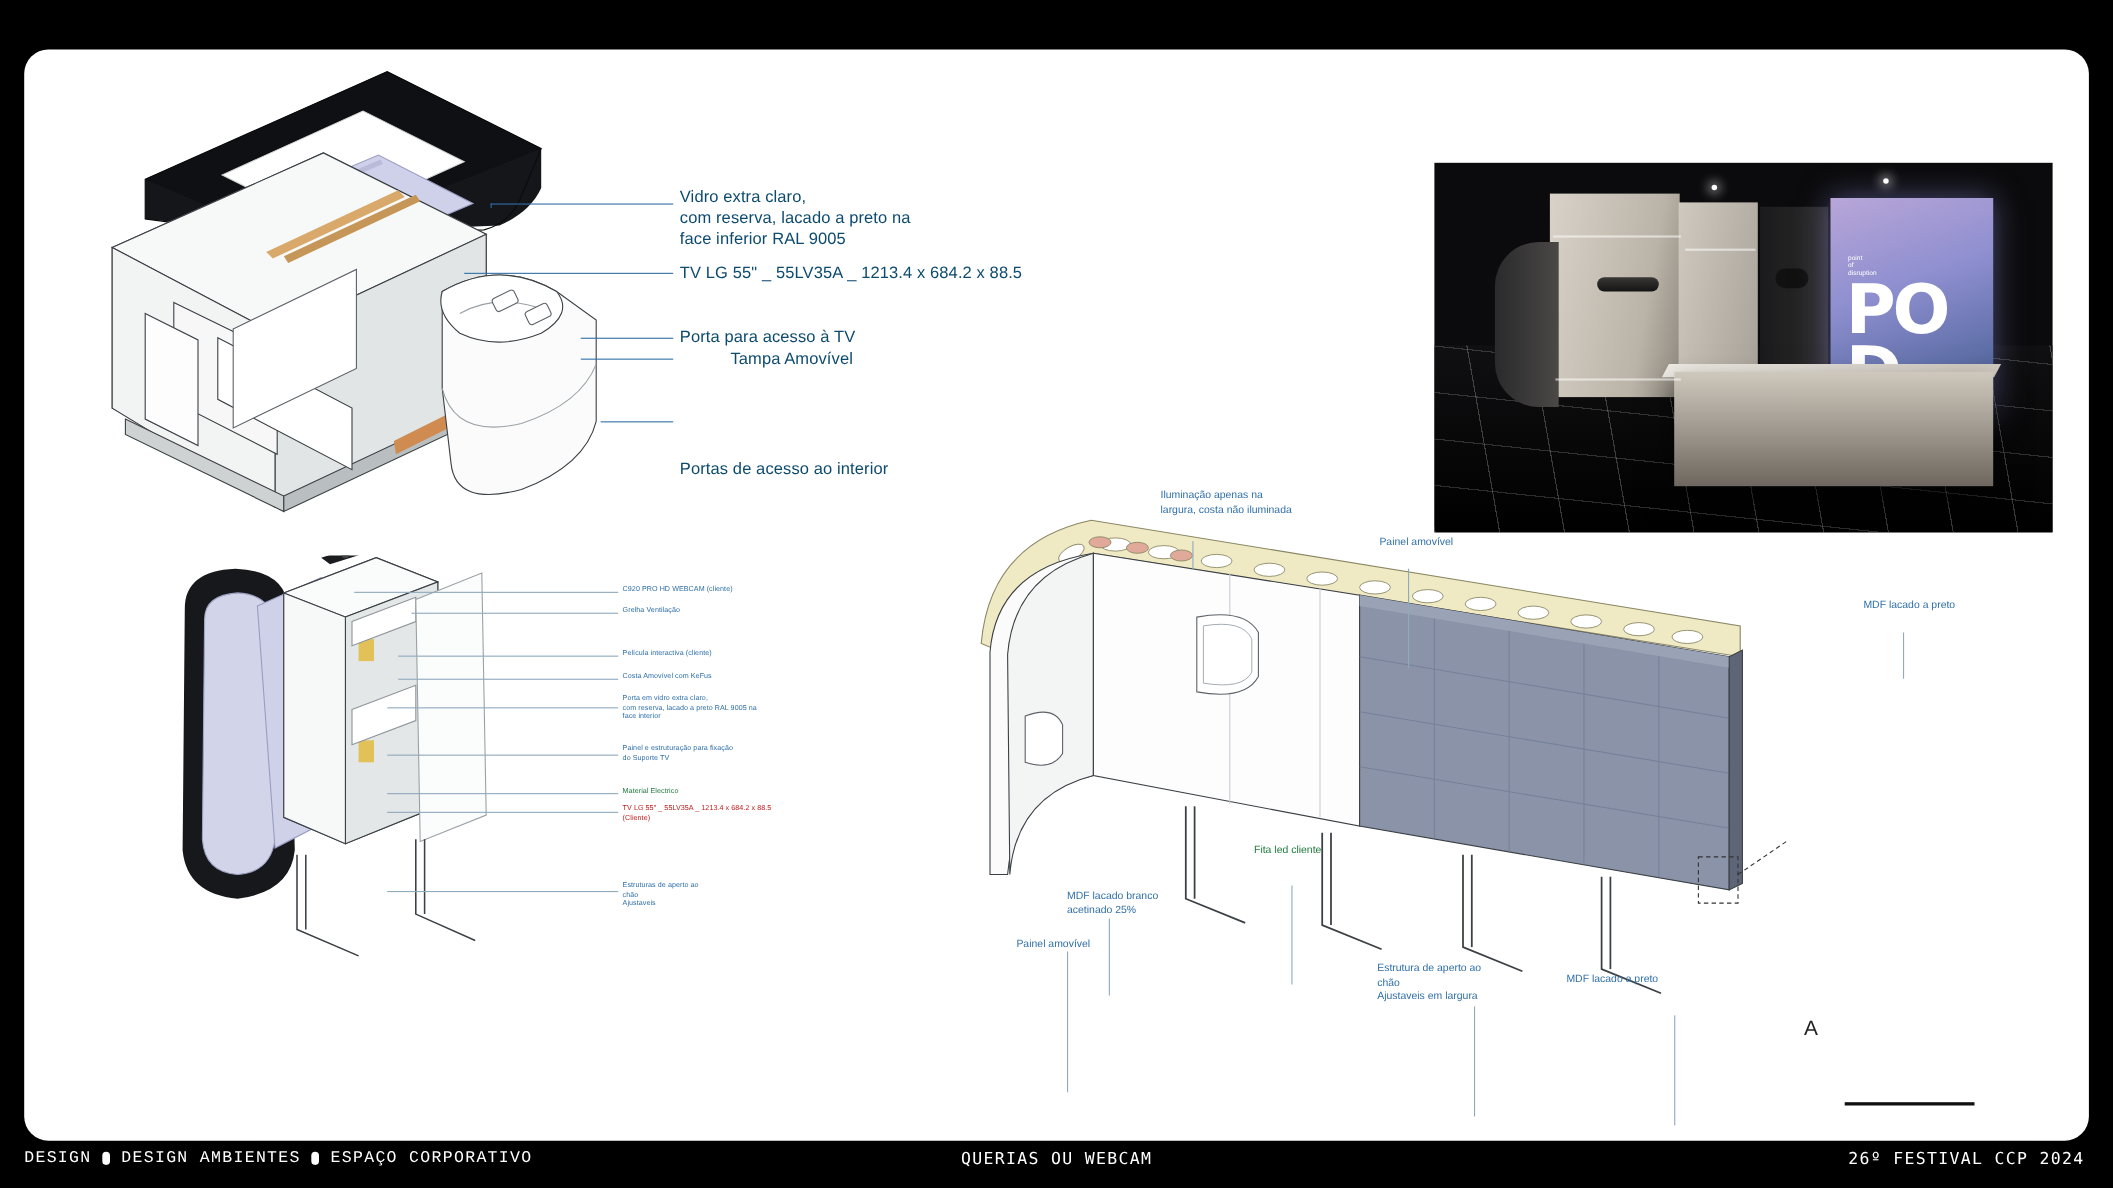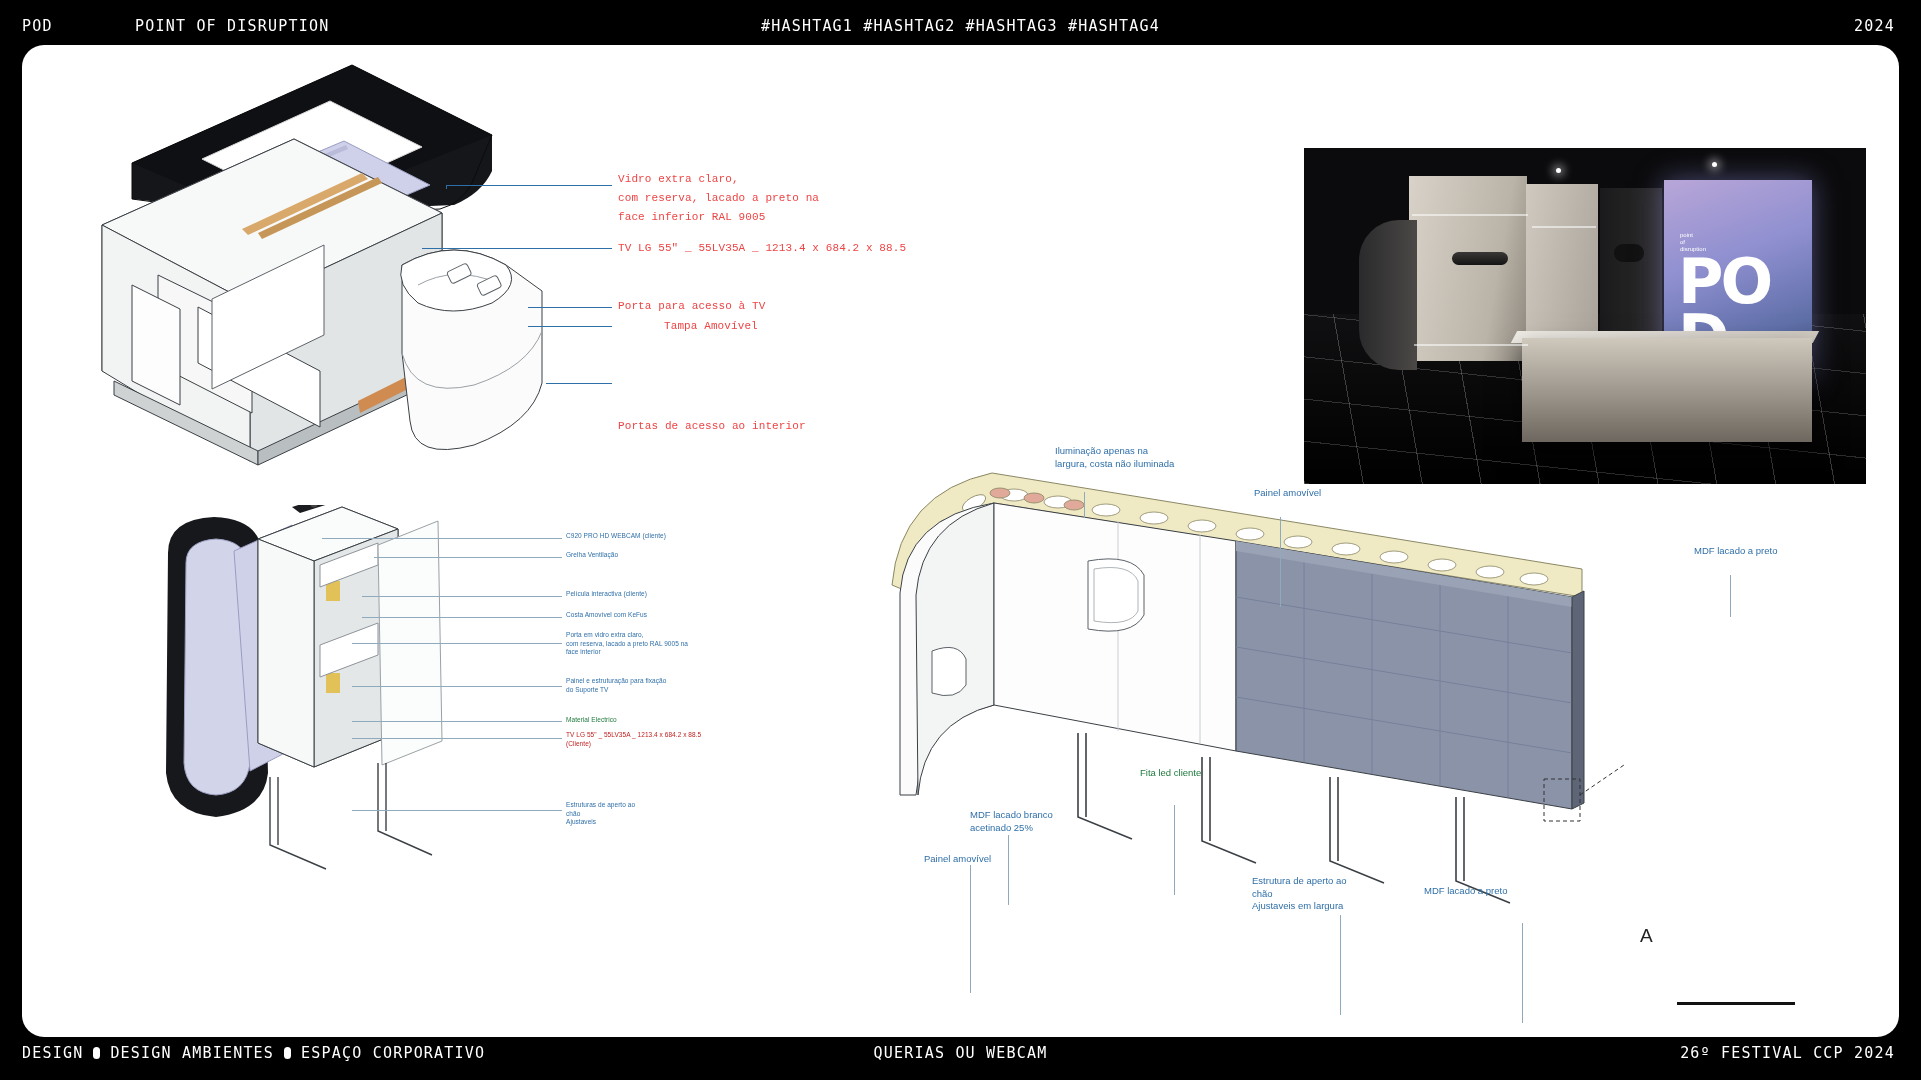--- a/index.html
+++ b/index.html
@@ -57,20 +57,21 @@
     font-family: "DejaVu Sans Mono", monospace;
     font-size: 15px;
     letter-spacing: 1.2px;
   }
   .bottombar .bb-left {
     position: absolute;
     left: 22px; top: 12px;
     display: flex;
     align-items: center;
     gap: 10px;
+    font-family: Liberation Mono, monospace;
   }
   .bb-dot {
     display: inline-block;
     width: 7px; height: 12px;
     border-radius: 4px;
     background: #ffffff;
   }
   .bottombar .bb-center {
     position: absolute;
     left: 50%;
@@ -88,26 +89,25 @@
     left: 22px;
     top: 45px;
     width: 1877px;
     height: 992px;
     background: #ffffff;
     border-radius: 22px;
   }
   
   .lbl {
     position: absolute;
-    color: #ef4444;
-    font-size: 11px;
+    color: #0c4a6e;
+    font-size: 15px;
     line-height: 19px;
     white-space: pre-line;
     letter-spacing: 0.1px;
-    font-family: Liberation Mono, monospace;
   }
   .lbl-sm {
     position: absolute;
     font-size: 6.5px;
     line-height: 8.5px;
     white-space: pre-line;
     color: #2f6fa8;
     letter-spacing: 0.05px;
   }
   .lbl-sm.green { color: #1f7a3d; }
@@ -265,26 +265,20 @@
     font-family: "Liberation Sans", sans-serif;
   }
   svg { display: block; }
   .nosel { user-select: none; }
 </style>
 </head>
 <body>
 
 <div class="page">
 
-  <div class="topbar nosel">
-    <span class="tb-left">POD</span>
-    <span class="tb-left2">POINT OF DISRUPTION</span>
-    <span class="tb-center">#HASHTAG1 #HASHTAG2 #HASHTAG3 #HASHTAG4</span>
-    <span class="tb-right">2024</span>
-  </div>
 
   <div class="sheet">
 
     <svg width="620" height="420" viewBox="0 0 620 420" style="position:absolute;left:40px;top:8px;">
 
       <g>
         <path d="M70 110 L290 12 L430 82 L430 118 Q420 140 392 152 L200 160 L70 146 Z" fill="#15161a"></path>
         <path d="M70 110 L290 12 L430 82 L210 170 Z" fill="#0f1013"></path>
         <path d="M140 106 L268 48 L360 94 L232 152 Z" fill="#ffffff" stroke="#d7d7d7" stroke-width="1"></path>
         <path d="M70 110 L290 12 L430 82 L410 130 Q400 150 378 156 L205 164 L70 146 Z" fill="none" stroke="#0b0b0d" stroke-width="1"></path>

